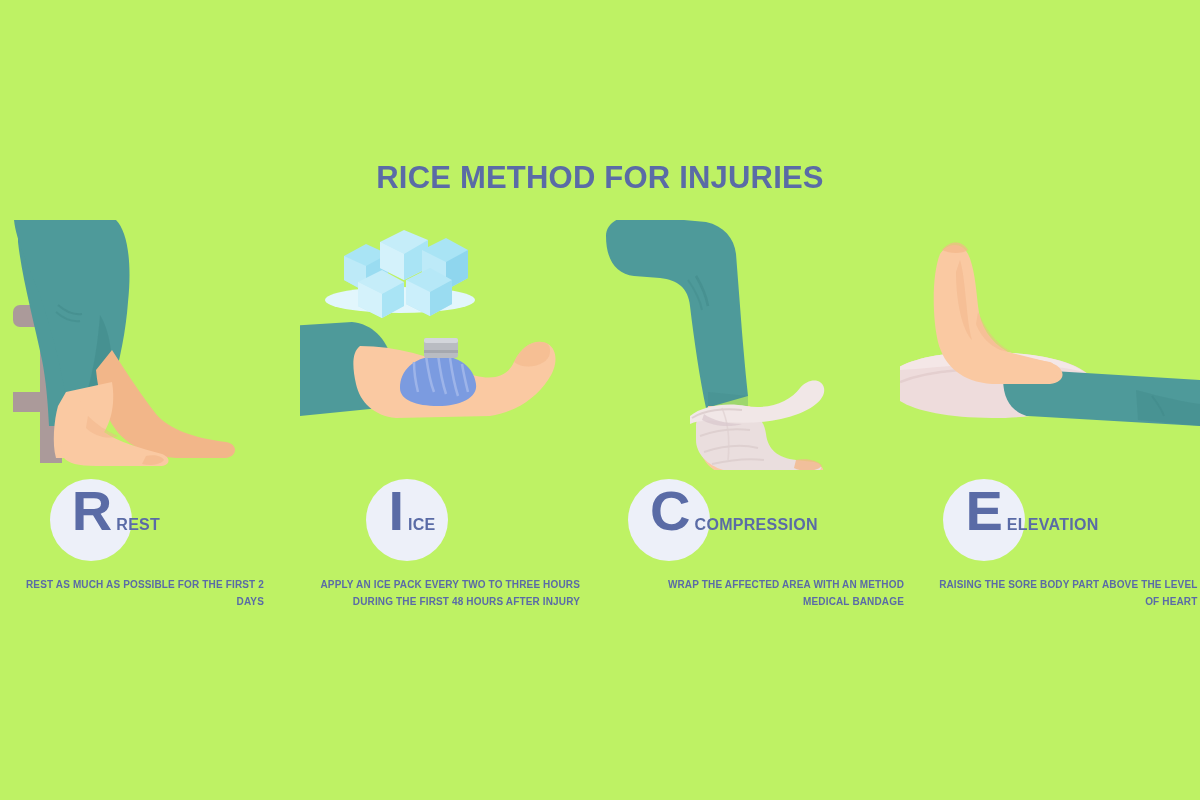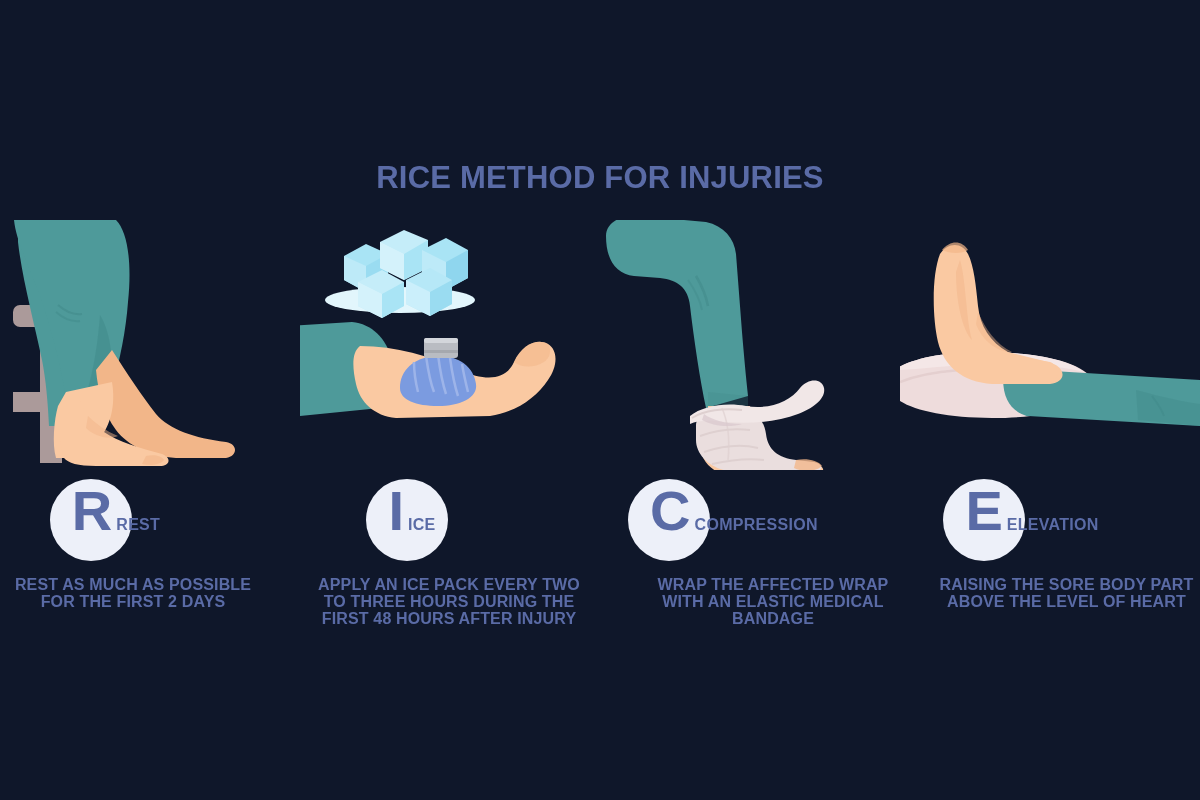--- a/index.html
+++ b/index.html
@@ -13,21 +13,21 @@
     height: 800px;
     overflow: hidden;
     font-family: "Liberation Sans", sans-serif;
     color: #5d6fa8;
     position: relative;
   }
   .poster {
     position: relative;
     width: 1200px;
     height: 800px;
-    background: #0f172a;
+    background: #bef264;
   }
 
   
   .title {
     position: absolute;
     top: 160px;
     left: 0;
     width: 1200px;
     text-align: center;
     font-size: 31px;
@@ -107,22 +107,22 @@
     letter-spacing: 0.3px;
     color: #5a6ba6;
     line-height: 82px;
     padding-left: 4px;
     font-family: "Liberation Sans", sans-serif;
   }
 
   
   .caption {
     width: 262px;
-    text-align: center;
-    font-size: 16px;
+    text-align: right;
+    font-size: 10px;
     font-weight: bold;
     line-height: 17px;
     letter-spacing: 0.15px;
     color: #5a6ba6;
     margin-top: 6px;
     font-family: "Liberation Sans", sans-serif;
   }
 
   
   .col-r .badge-inner { transform: translateX(-34px); }
@@ -304,21 +304,21 @@
       </div>
 
       <div class="badge-row">
         <div class="badge-inner">
           <div class="badge-circle"></div>
           <div class="big-letter">C</div>
           <div class="small-word">COMPRESSION</div>
         </div>
       </div>
 
-      <div class="caption">WRAP THE AFFECTED WRAP WITH AN ELASTIC MEDICAL BANDAGE</div>
+      <div class="caption">WRAP THE AFFECTED AREA WITH AN METHOD MEDICAL BANDAGE</div>
     </div>
 
     <div class="col col-e">
       <div class="art">
         <svg width="300" height="250" viewBox="0 0 300 250" xmlns="http://www.w3.org/2000/svg">
 
           <g>
             <path d="M-6 150 C18 134 70 128 124 134 C170 139 196 152 194 168
                      C192 186 150 198 92 198 C40 198 2 188 -8 174 Z" fill="#eedcdc"></path>
             <path d="M0 162 C30 150 80 146 130 152" stroke="#e4cfcf" stroke-width="2.5" fill="none"></path>

